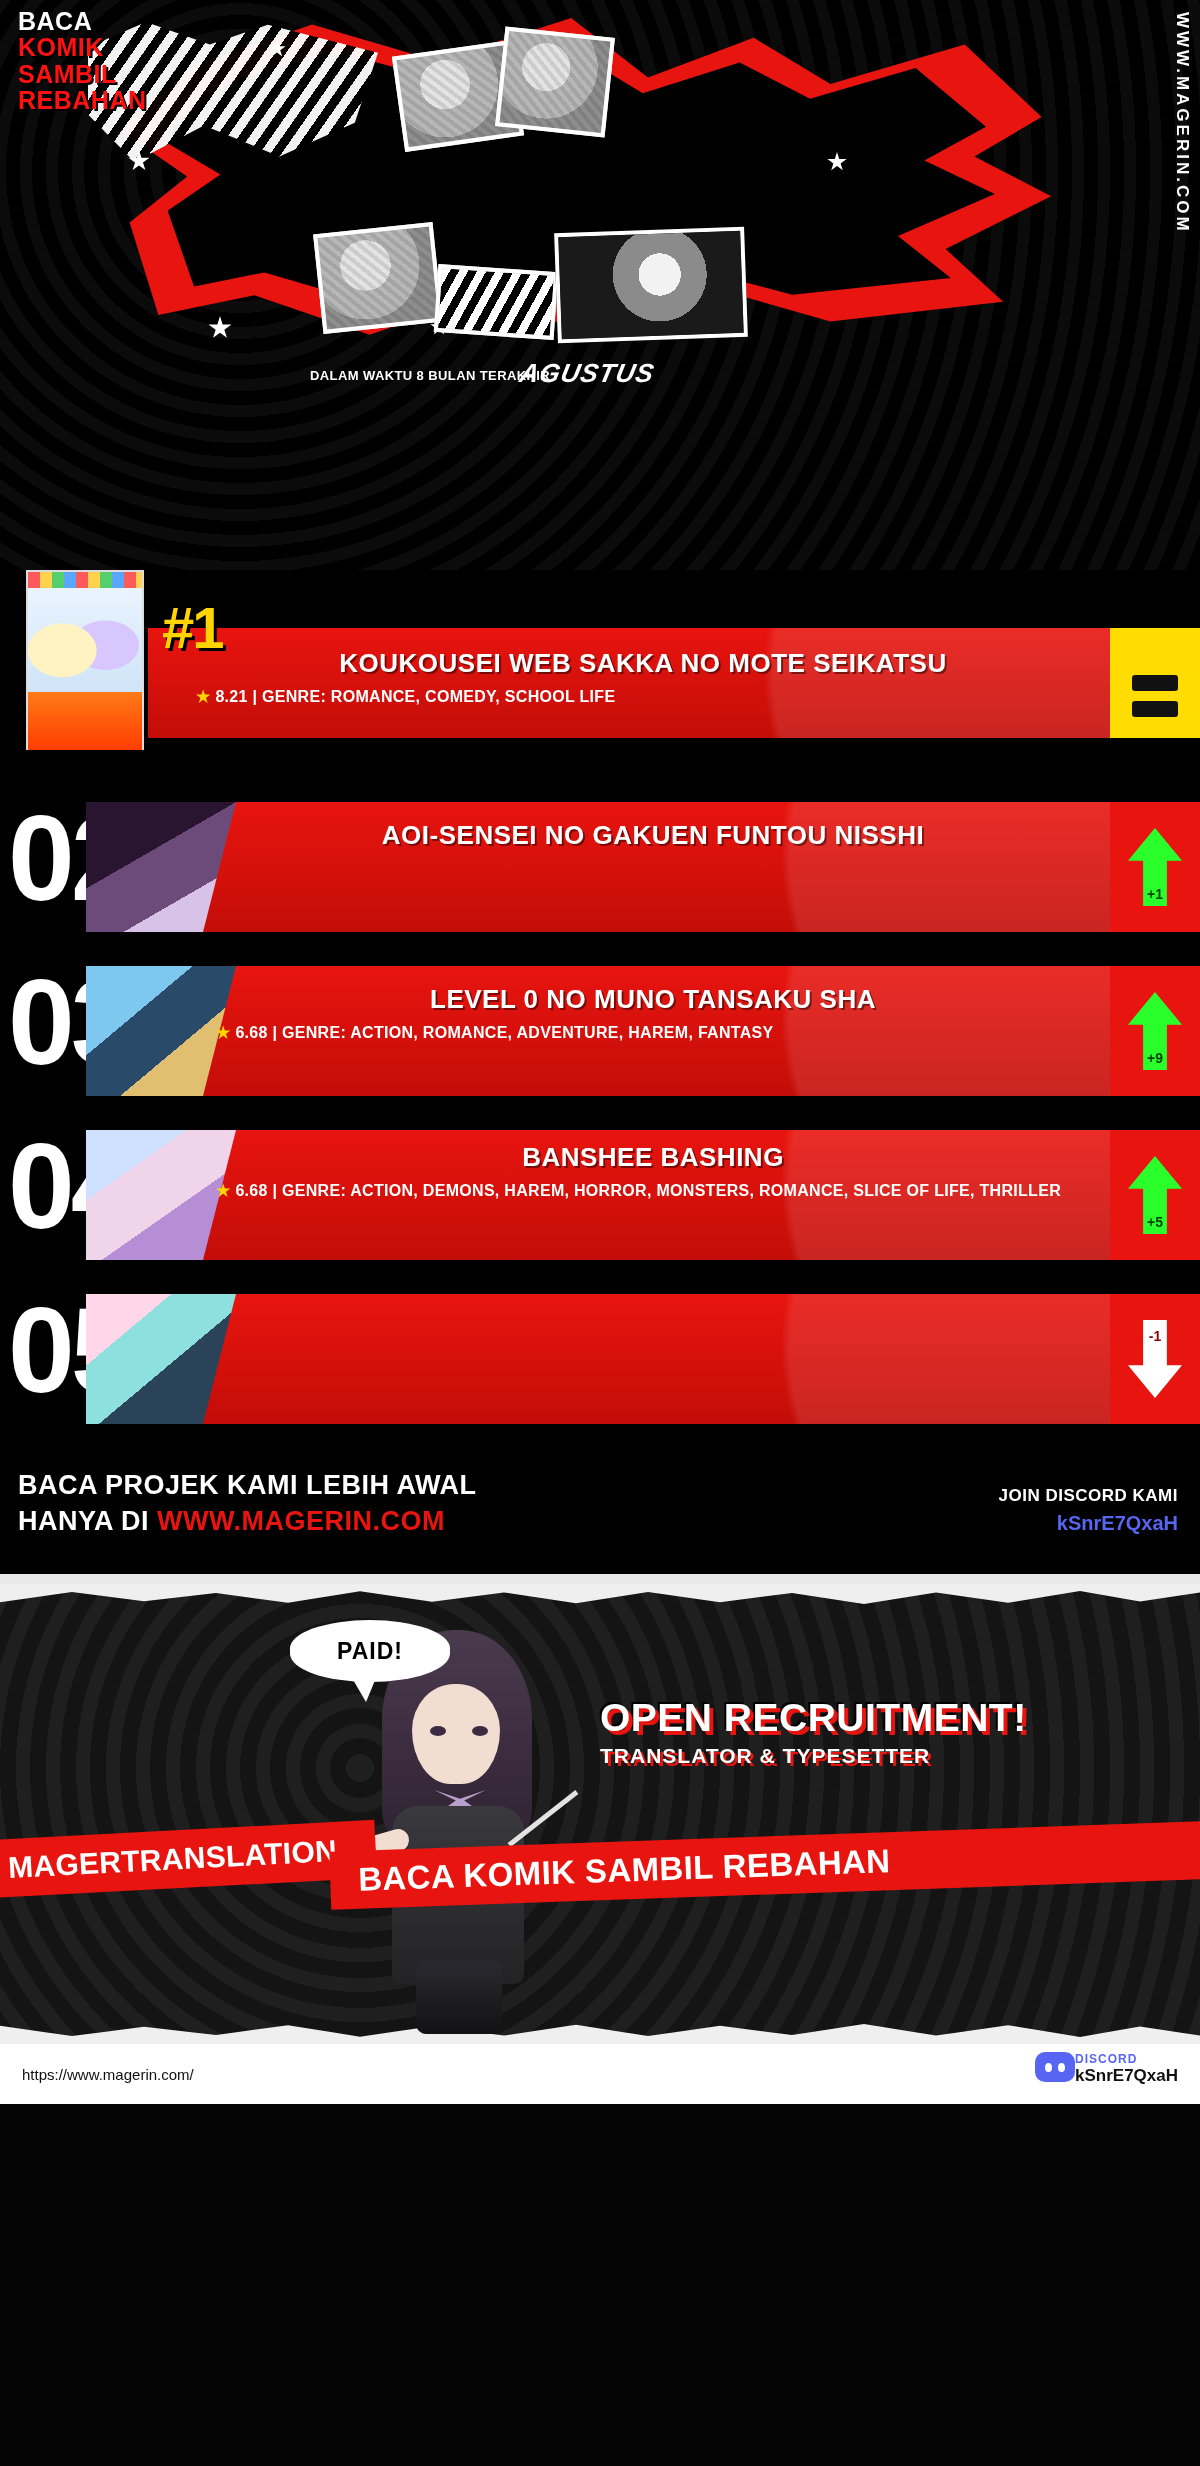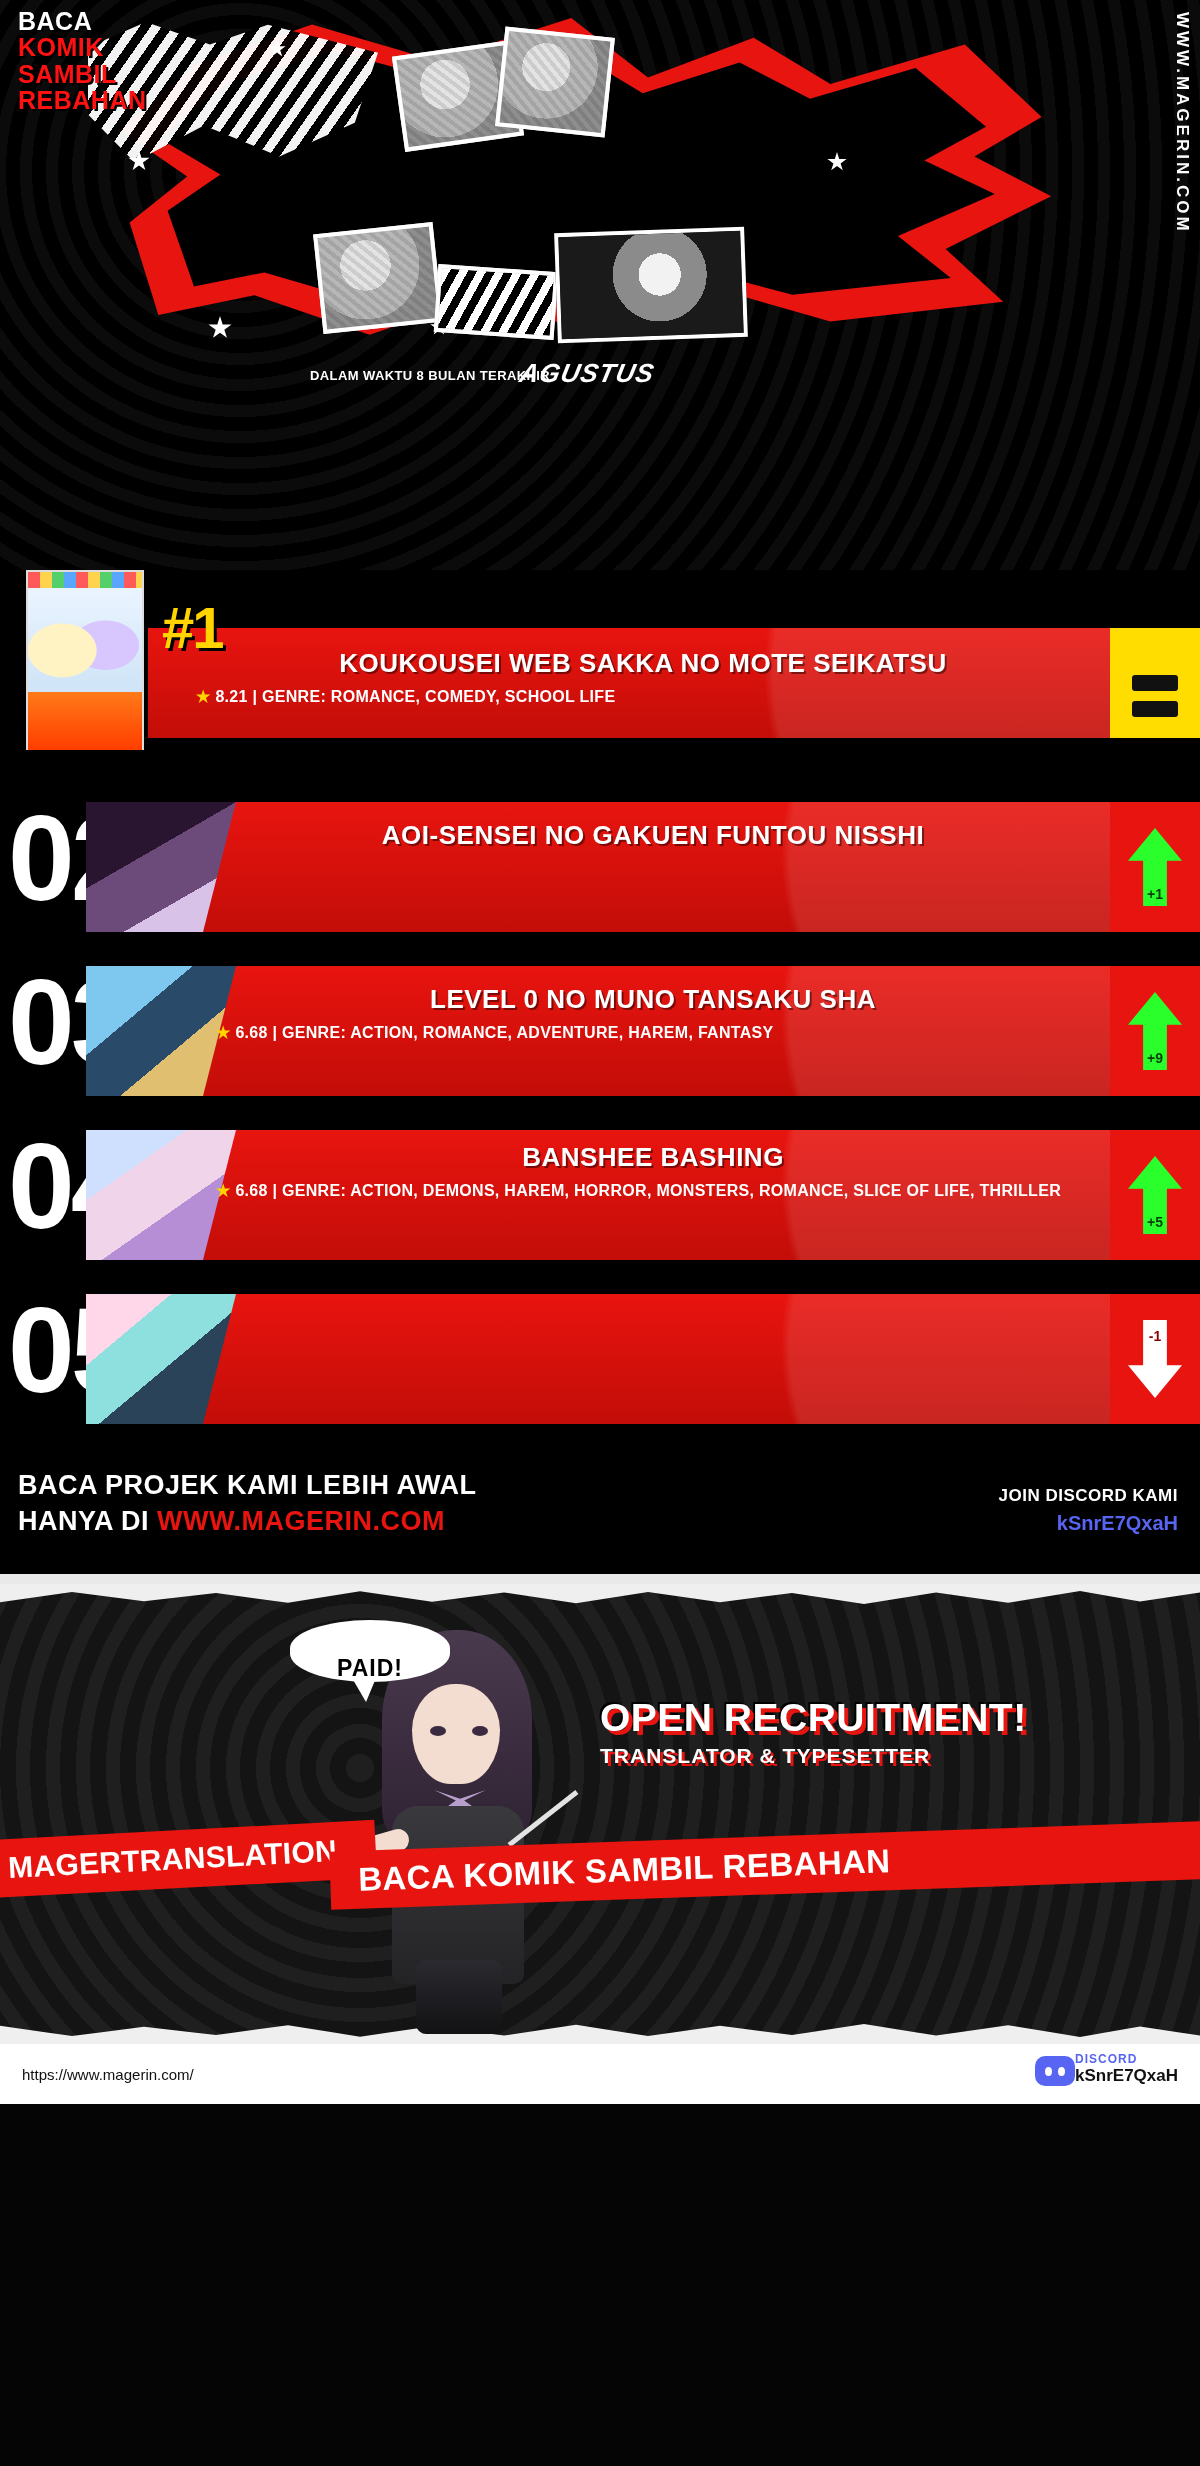--- a/index.html
+++ b/index.html
@@ -415,21 +415,21 @@
     z-index: 4;
   }
   .speech {
     position: absolute;
     left: 290px; top: 36px;
     width: 160px; height: 62px;
     background: #fff;
     border-radius: 50%/46%;
     z-index: 6;
     display: flex;
-    align-items: flex-end;
+    align-items: center;
     justify-content: center;
   }
   .speech span {
     color: #000;
     font-weight: bold;
     font-size: 23px;
     letter-spacing: 1px;
   }
   .speech:after {
     content: "";
@@ -565,21 +565,21 @@
     padding: 0 22px;
   }
   .bottom-url {
     color: #111;
     font-size: 15px;
   }
   .bottom-discord {
     position: absolute;
     right: 22px; top: 8px;
     display: flex;
-    align-items: flex-end;
+    align-items: flex-start;
   }
   .discord-badge {
     width: 40px; height: 30px;
     background: #5865f2;
     border-radius: 10px;
     position: relative;
   }
   .discord-badge:before, .discord-badge:after {
     content: "";
     position: absolute;

